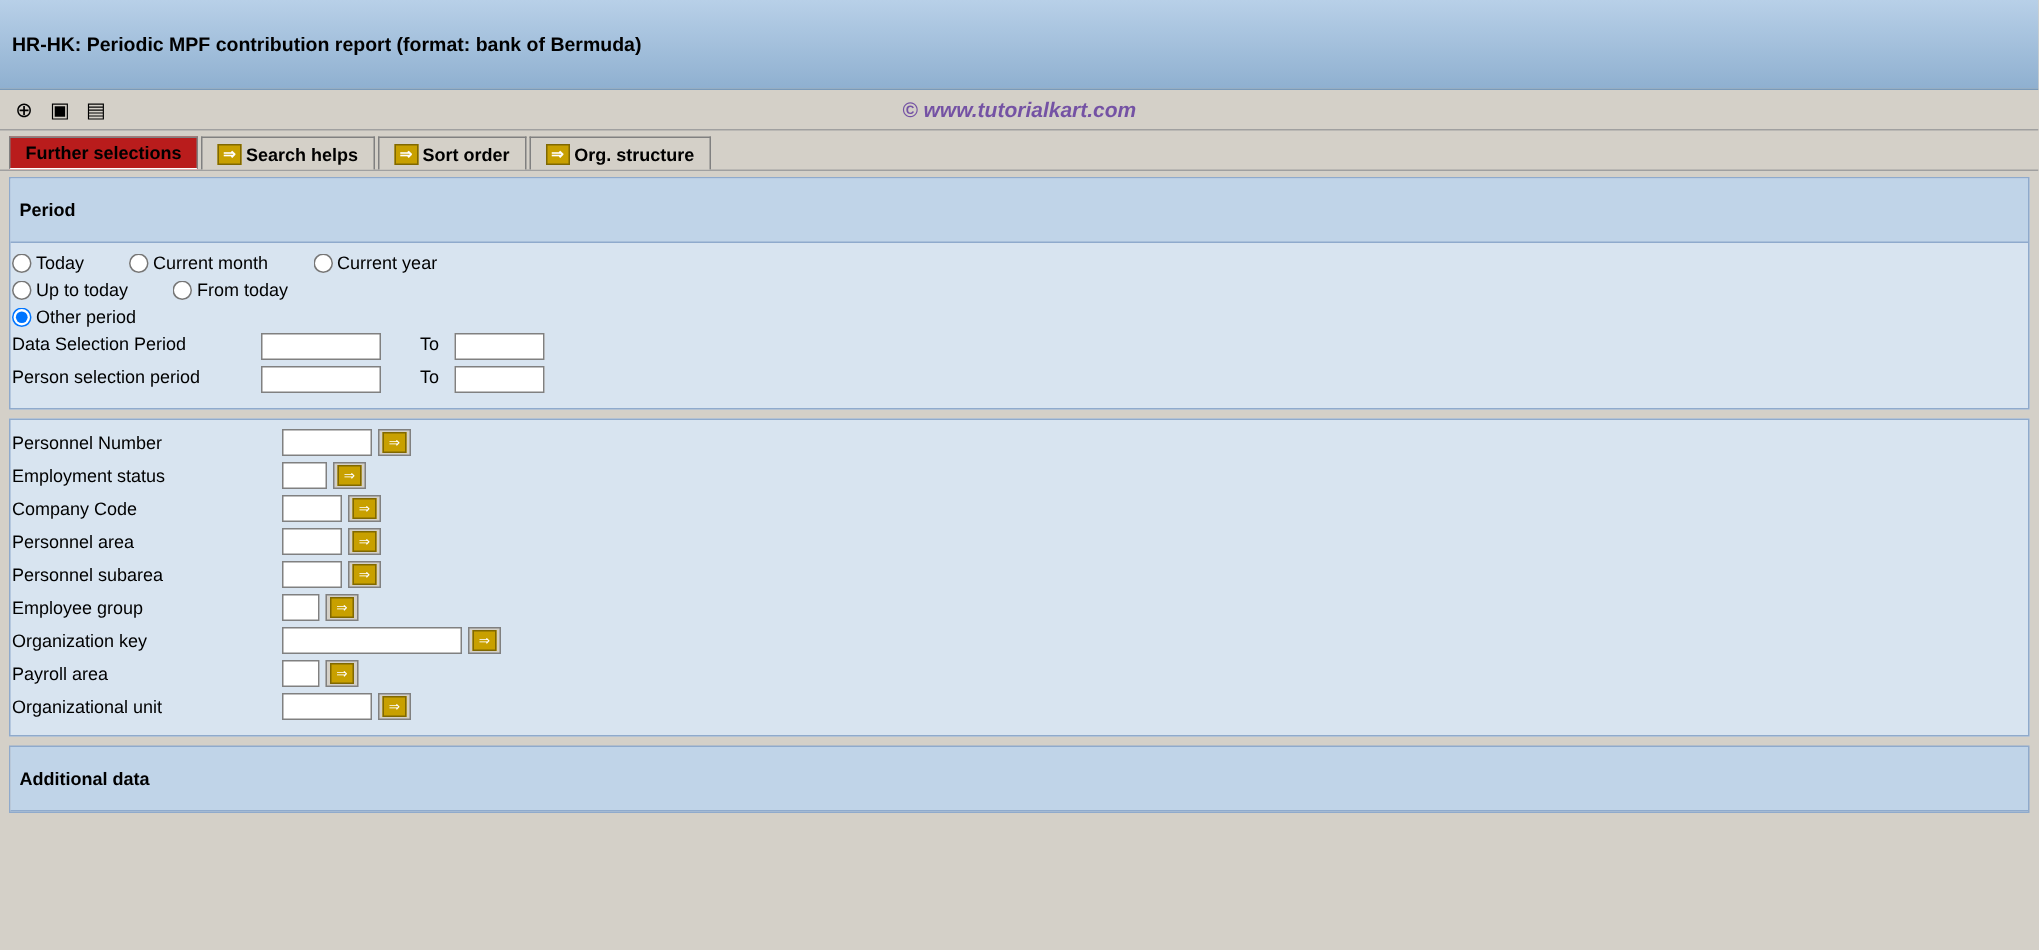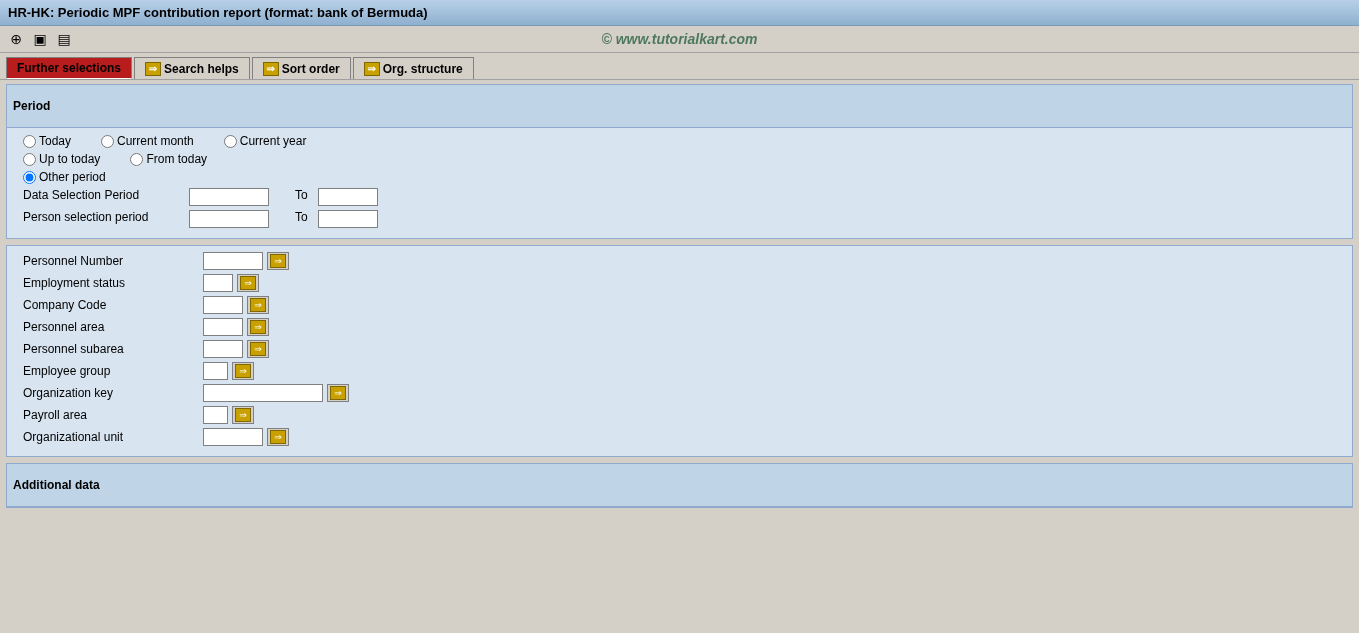--- a/index.html
+++ b/index.html
@@ -4,21 +4,21 @@
   <style>
     * { box-sizing: border-box; margin: 0; padding: 0; }
     body {
       font-family: Arial, sans-serif;
       font-size: 12px;
       background: #d4d0c8;
       color: #000;
     }
     .title-bar {
       background: linear-gradient(to bottom, #b8d0e8, #8fb0d0);
-      padding: 5px 8px;
+      padding: 22px 8px;
       font-size: 13px;
       font-weight: bold;
       border-bottom: 1px solid #7a9ab8;
     }
     .toolbar {
       background: #d4d0c8;
       padding: 3px 6px;
       display: flex;
       align-items: center;
       gap: 4px;
@@ -31,21 +31,21 @@
       display: inline-flex;
       align-items: center;
       justify-content: center;
       cursor: pointer;
       font-size: 14px;
     }
     .watermark {
       position: absolute;
       left: 50%;
       transform: translateX(-50%);
-      color: #14532d;
+      color: #4c1d95;
       font-size: 14px;
       font-style: italic;
       font-weight: bold;
       opacity: 0.7;
     }
     .tab-bar {
       display: flex;
       gap: 2px;
       padding: 4px 6px 0 6px;
       background: #d4d0c8;
@@ -93,21 +93,21 @@
       margin-bottom: 6px;
     }
     .section-header {
       background: #c0d4e8;
       padding: 14px 6px;
       font-weight: bold;
       font-size: 12px;
       border-bottom: 1px solid #8faacc;
     }
     .section-body {
-      padding: 6px 16px;
+      padding: 6px 1px;
     }
     .radio-group {
       display: flex;
       gap: 30px;
       margin-bottom: 4px;
       align-items: center;
     }
     .radio-item {
       display: flex;
       align-items: center;

